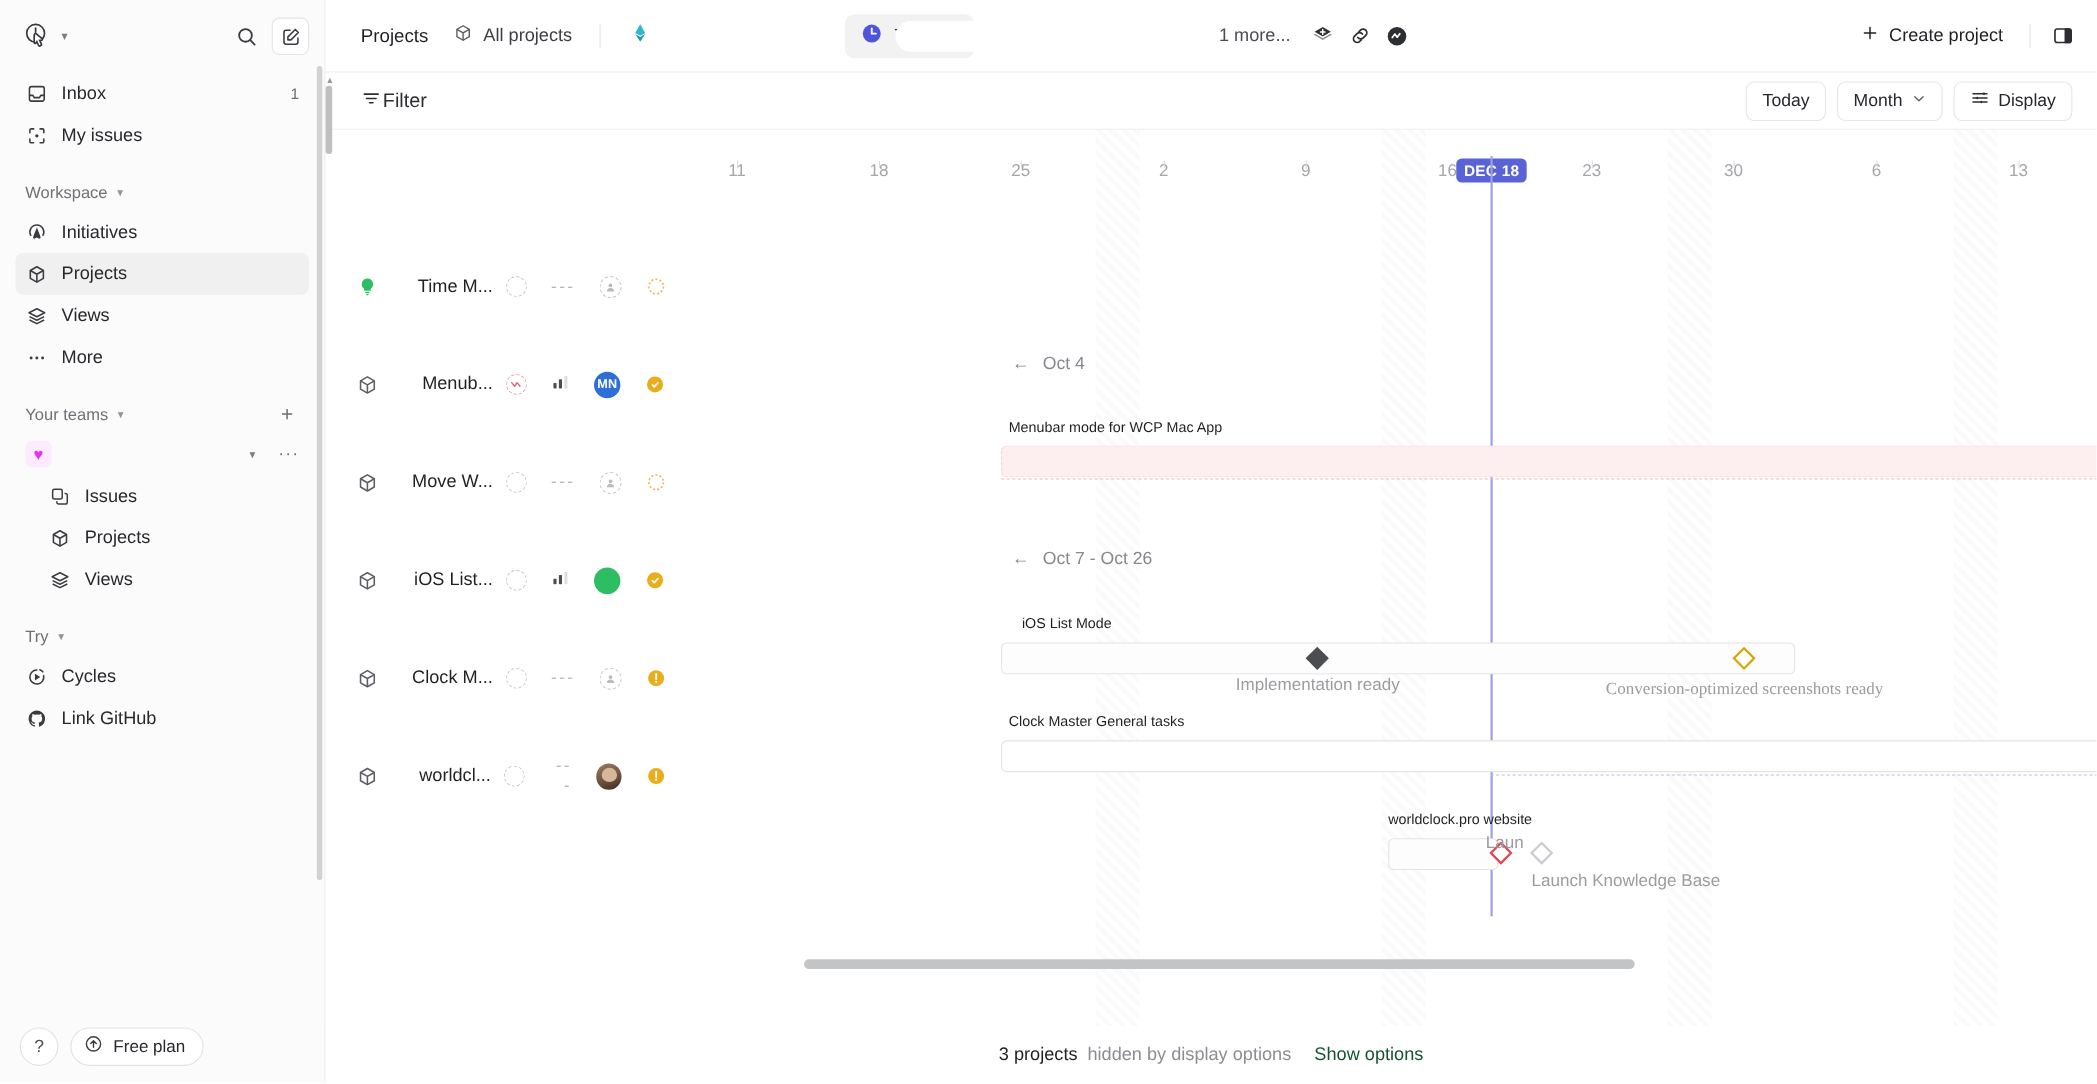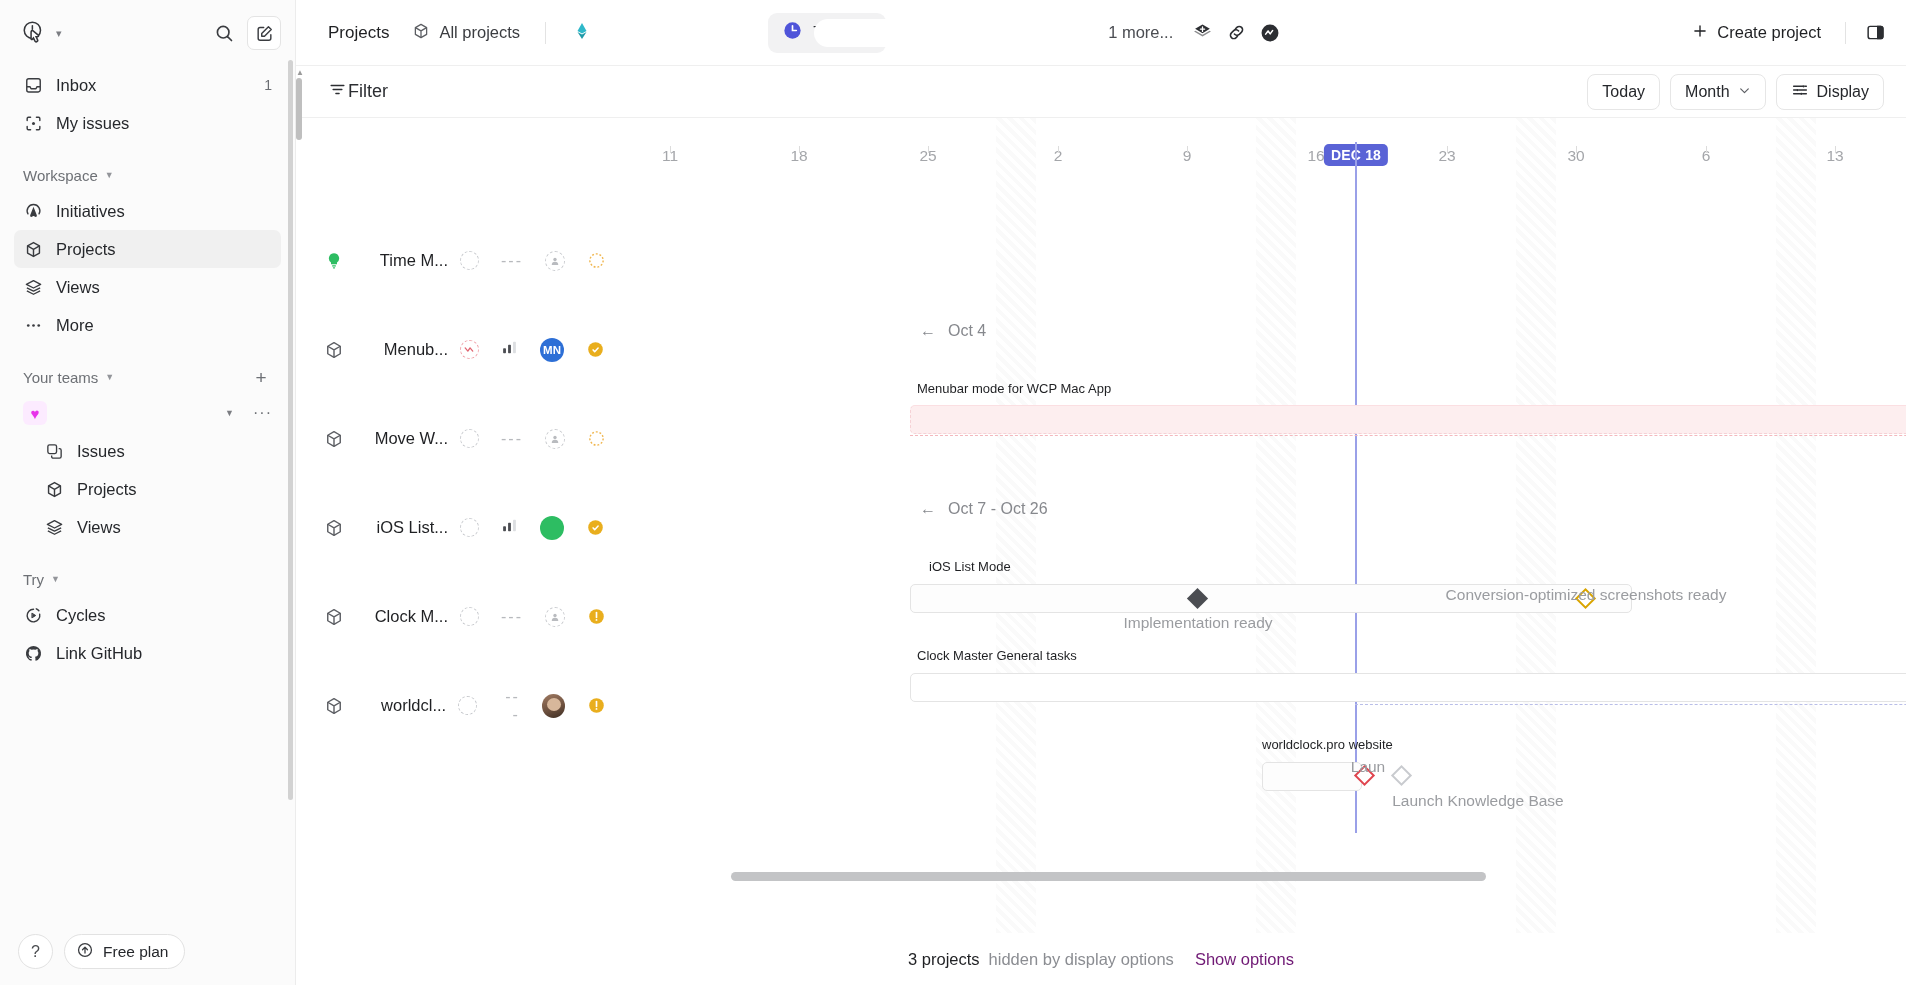--- a/index.html
+++ b/index.html
@@ -246,21 +246,21 @@
   .hscroll-thumb {
     position: absolute; left: 125px; width: 755px; height: 9px;
     background: #c3c4c6; border-radius: 5px; cursor: pointer;
   }
   .footer {
     height: 52px; display: flex; align-items: center; justify-content: center;
     gap: 9px; font-size: 16.5px; position: relative; z-index: 5; background:#fff;
   }
   .footer .b { color: #1f2023; }
   .footer .g { color: #8b8d92; }
-  .footer .link { color: #701a75; cursor: pointer; margin-left: 12px; }
+  .footer .link { color: #14532d; cursor: pointer; margin-left: 12px; }
   .main-scrollbar-v {
     position: absolute; left: 0px; top: 78px; width: 6px; height: 62px;
     background: #bfbfbf; border-radius: 3px; z-index: 9;
   }
   .main-scroll-arrow {
     position:absolute; left:0px; top:68px; width:6px; text-align:center;
     font-size:8px; color:#9a9a9a; z-index:9;
   }
 </style>
 </head>
@@ -799,21 +799,21 @@
         <div class="back-arrow" style="left:624px; top:382px; pointer-events:auto;">
           <span>←</span>
           <span>Oct 7 - Oct 26</span>
         </div>
 
         <div class="bar-title" style="left:621px; top:441px; pointer-events:auto;margin-left:12px;">iOS List Mode</div>
         <div class="bar" style="left:614px; top:466px; width:722px; pointer-events:auto;"></div>
         <div class="diamond filled" style="left:894px; top:473px; pointer-events:auto;"></div>
         <div class="ms-label" style="left:902px; top:496px;">Implementation ready</div>
         <div class="diamond yellow" style="left:1282px; top:473px; pointer-events:auto;"></div>
-        <div class="ms-label" style="left:1290px; top:468px;">Conversion-optimized screenshots ready</div>
+        <div class="ms-label" style="left:1290px; top:500px;font-family:Liberation Serif, serif;">Conversion-optimized screenshots ready</div>
 
         <div class="bar-title" style="left:621px; top:530px; pointer-events:auto;">Clock Master General tasks</div>
         <div class="bar blank" style="left:614px; top:555px; width:1292px; pointer-events:auto;"></div>
         <div class="dashed-rule" style="left:1059px; top:586px; width:847px;"></div>
 
         <div class="bar-title" style="left:966px; top:619px; pointer-events:auto;">worldclock.pro website</div>
         <div class="bar" style="left:966px; top:644px; width:100px; pointer-events:auto;"></div>
         <div class="diamond red" style="left:1061px; top:650px; pointer-events:auto;"></div>
         <div class="ms-label" style="left:1072px; top:640px;">Laun</div>
         <div class="diamond grey" style="left:1098px; top:650px; pointer-events:auto;"></div>

